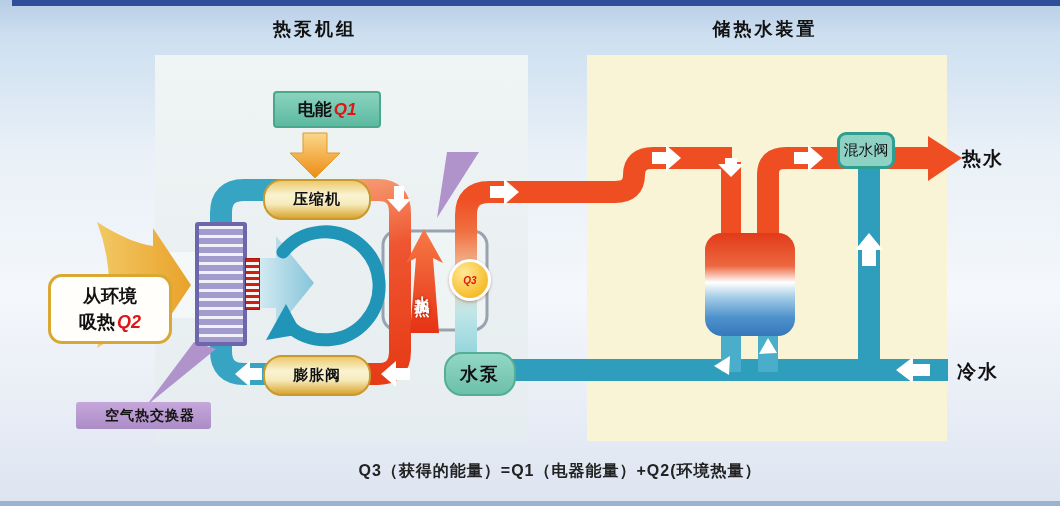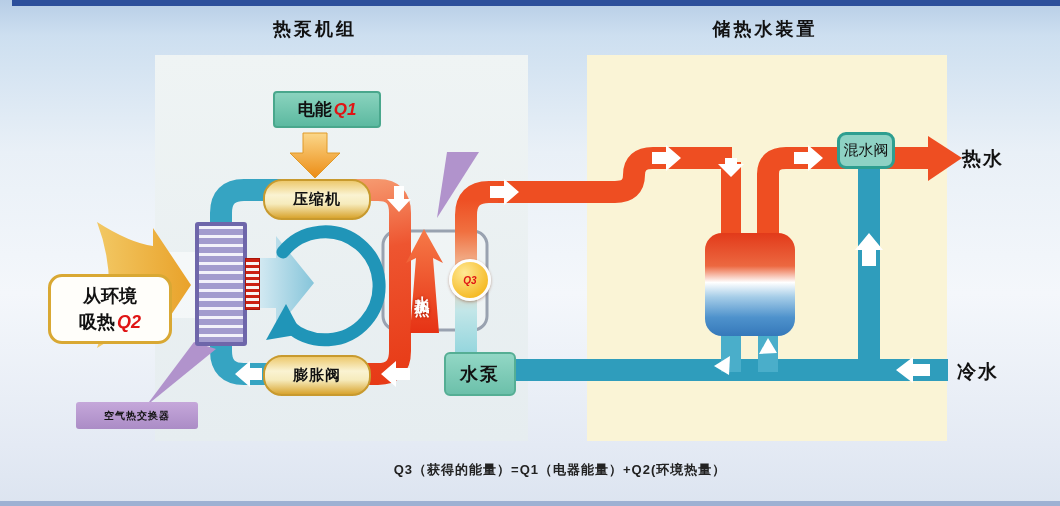--- a/index.html
+++ b/index.html
@@ -26,42 +26,42 @@
   .pill{width:104px;height:37px;border-radius:19px;border:2px solid #c89a2e;
     background:linear-gradient(180deg,#edc96e 0%,#faf3d2 38%,#f6ebbc 62%,#d9a530 100%);
     font-size:15px;font-weight:bold;letter-spacing:1px;}
   #compressor{left:263px;top:179px;}
   #expansion{left:263px;top:355px;}
   #refr-text{left:290px;top:256px;width:74px;font-size:19px;font-weight:bold;line-height:26px;letter-spacing:2px;}
   #env-box{left:48px;top:252px;width:118px;height:64px;border-radius:14px;background:#fffefa;
     border:3px solid #d9a833;font-size:18px;font-weight:bold;line-height:26px;flex-direction:column;margin-top:22px;}
   .purple-lbl{background:linear-gradient(180deg,#c5a7da,#ab8cc6);border-radius:3px;
     font-weight:bold;color:#141414;}
-  #air-exch-lbl{left:76px;top:402px;width:122px;height:27px;font-size:10px;letter-spacing:1px;}
+  #air-exch-lbl{left:76px;top:402px;width:122px;height:27px;font-size:14px;letter-spacing:1px;padding-left:13px;}
   #hw-exch-lbl{left:399px;top:127px;width:112px;height:28px;font-size:15px;letter-spacing:1px;}
   #radiator{left:195px;top:222px;width:52px;height:124px;border:4px solid #6e66aa;border-radius:3px;
     background:repeating-linear-gradient(180deg,#f2f1fa 0 3px,#a29bce 3px 9px);box-sizing:border-box;}
   #coil{left:245px;top:258px;width:13px;height:50px;border:1px solid #a81408;
     background:repeating-linear-gradient(180deg,#cc2012 0 3px,#f7f4f2 3px 6px);}
   #q3-badge{left:449px;top:259px;width:36px;height:36px;border-radius:50%;
     background:radial-gradient(circle at 35% 30%,#ffe894,#f2ac02);
     border:3px solid #fdfdfd;box-shadow:0 1px 3px rgba(120,40,0,.4);
     color:#e01414;font-size:10px;font-weight:bold;font-style:italic;}
   #water-heating{left:407px;top:246px;width:24px;height:84px;writing-mode:vertical-rl;text-orientation:upright;
     color:#fff;font-size:15px;font-weight:bold;letter-spacing:3px;text-align:center;
     text-shadow:0 0 3px rgba(160,20,0,.8);}
-  #pump{left:444px;top:352px;width:68px;height:40px;border-radius:6px;
+  #pump{left:444px;top:352px;width:68px;height:40px;border-radius:18px;
     background:linear-gradient(180deg,#92d7c5,#6cc0aa);border:2px solid #55ae94;
     font-size:18px;font-weight:bold;letter-spacing:2px;}
   #mix-valve{left:837px;top:132px;width:58px;height:37px;border-radius:9px;background:#8ed2c4;
     border:3px solid #2e9e90;font-size:15px;font-weight:normal;box-sizing:border-box;}
   .flow-word{font-size:19px;font-weight:bold;color:#111;letter-spacing:2px;}
   #hot-word{left:962px;top:146px;}
   #cold-word{left:957px;top:359px;}
-  #formula{left:60px;top:461px;width:1000px;text-align:center;font-size:13px;font-weight:bold;color:#222;letter-spacing:1px;}
+  #formula{left:60px;top:461px;width:1000px;text-align:center;font-size:16px;font-weight:bold;color:#222;letter-spacing:1px;}
 </style>
 </head>
 <body>
 
 <div id="stage">
   <div class="abs" id="topbar"></div>
 
   <div class="abs panel" id="panel-left"></div>
   <div class="abs panel" id="panel-right"></div>
 

